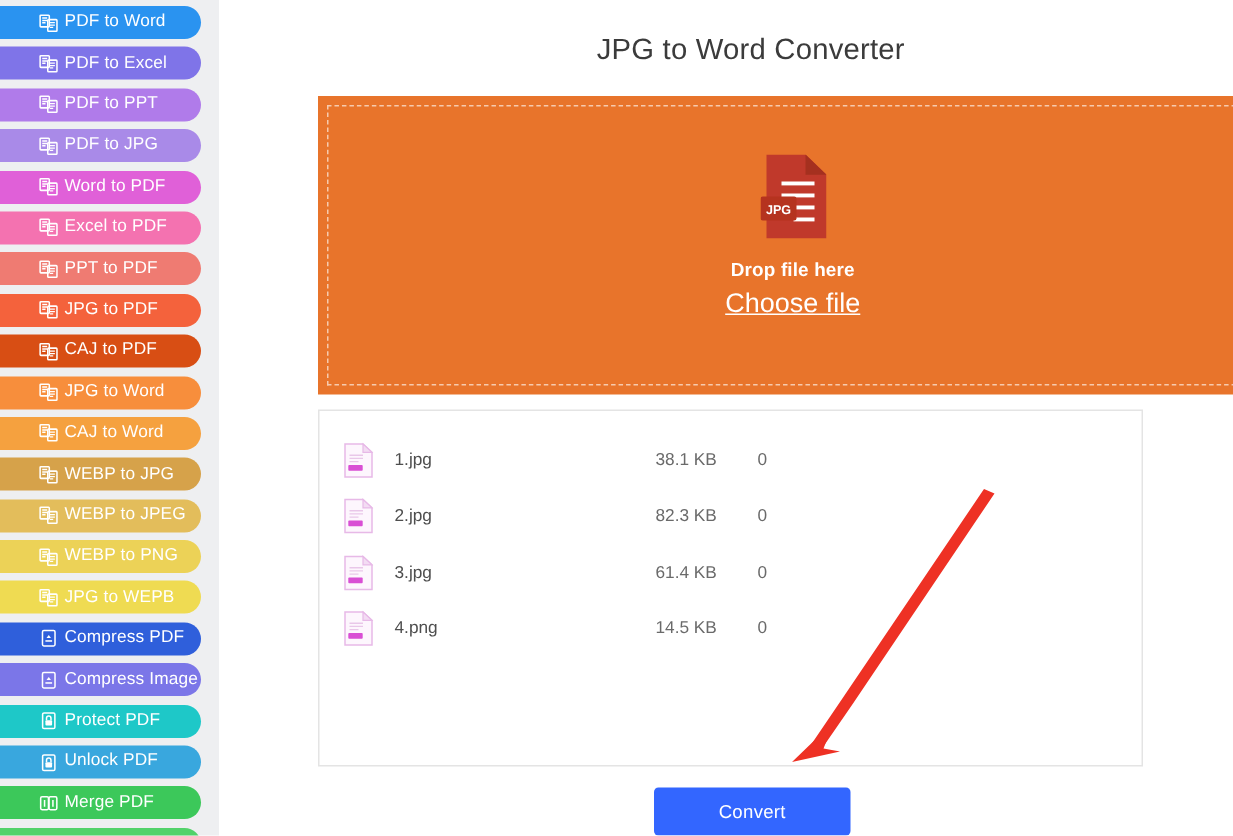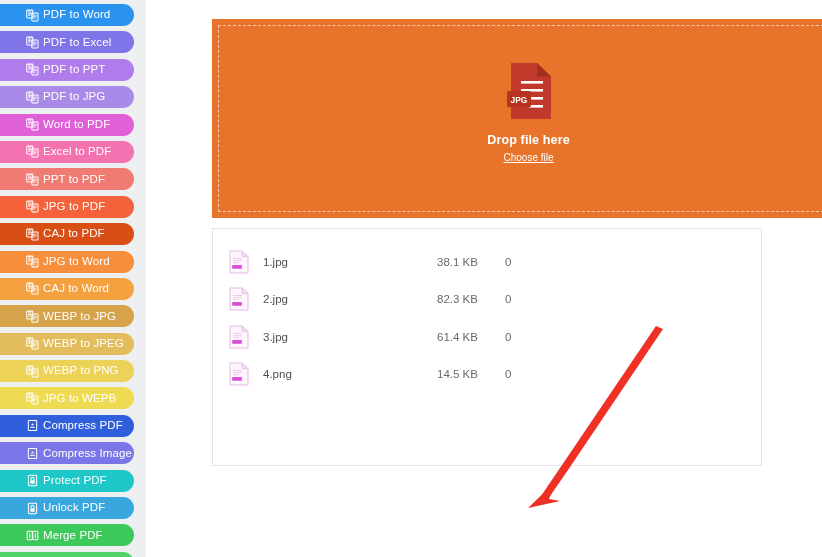--- a/index.html
+++ b/index.html
@@ -113,21 +113,21 @@
   }
   .drop-title {
     color: #ffffff;
     font-size: 12.6px;
     font-weight: bold;
     margin-top: 14px;
     letter-spacing: .1px;
   }
   .drop-link {
     color: #ffffff;
-    font-size: 10px;
+    font-size: 18px;
     text-decoration: underline;
     margin-top: 5px;
     cursor: pointer;
   }
 
   
   .filelist {
     margin: 10px 0 0 15px;
     width: 550px;
     height: 238px;
@@ -473,20 +473,21 @@
               </svg>
             </span>
             <span class="sb-label"></span>
           </span>
         </div>
       </div>
   </div>
 
   <div class="main">
 
+    <h1 class="page-title">JPG to Word Converter</h1>
 
     <div class="dropzone" style="background: rgb(232, 116, 43);">
       <div class="dropzone-inner">
 
         <div class="jpg-icon">
           <svg width="44" height="56" viewBox="0 0 44 56" xmlns="http://www.w3.org/2000/svg">
             <path d="M4 0 H30 L44 13.5 V56 H4 Z" fill="#c0392b"></path>
             <path d="M30 0 L44 13.5 H30 Z" fill="#a5301f"></path>
             <rect x="14" y="18" width="22" height="2.6" fill="#ffffff"></rect>
             <rect x="14" y="26" width="22" height="2.6" fill="#ffffff"></rect>
@@ -544,20 +545,23 @@
                 <path d="M4 8.5 h9 M4 10.6 h9 M4 12.7 h6" stroke="#e9c7e9" stroke-width=".9" fill="none"></path>
                 <rect x="3.2" y="15" width="9.6" height="3.8" rx=".6" fill="#d94fd4"></rect>
               </svg></span>
             <span class="fr-name">4.png</span>
             <span class="fr-size">14.5 KB</span>
             <span class="fr-count">0</span>
           </div>
         </div>
     </div>
 
+    <div class="convert-wrap">
+      <button class="convert-btn" style="background: rgb(51, 102, 255);">Convert</button>
+    </div>
   </div>
 
   <svg class="annot-arrow" viewBox="0 0 822 557" xmlns="http://www.w3.org/2000/svg">
     <g id="arrow-group">
       <path id="arrow-shaft" d="M656 326 L560 468 L541 496 L548 499 L568 470 L663 329 Z" fill="#ee3124"></path>
       <path id="arrow-head" d="M528 508 L556 481 L549 499 L560 501 Z" fill="#ee3124"></path>
     </g>
   </svg>
 
 </div>

